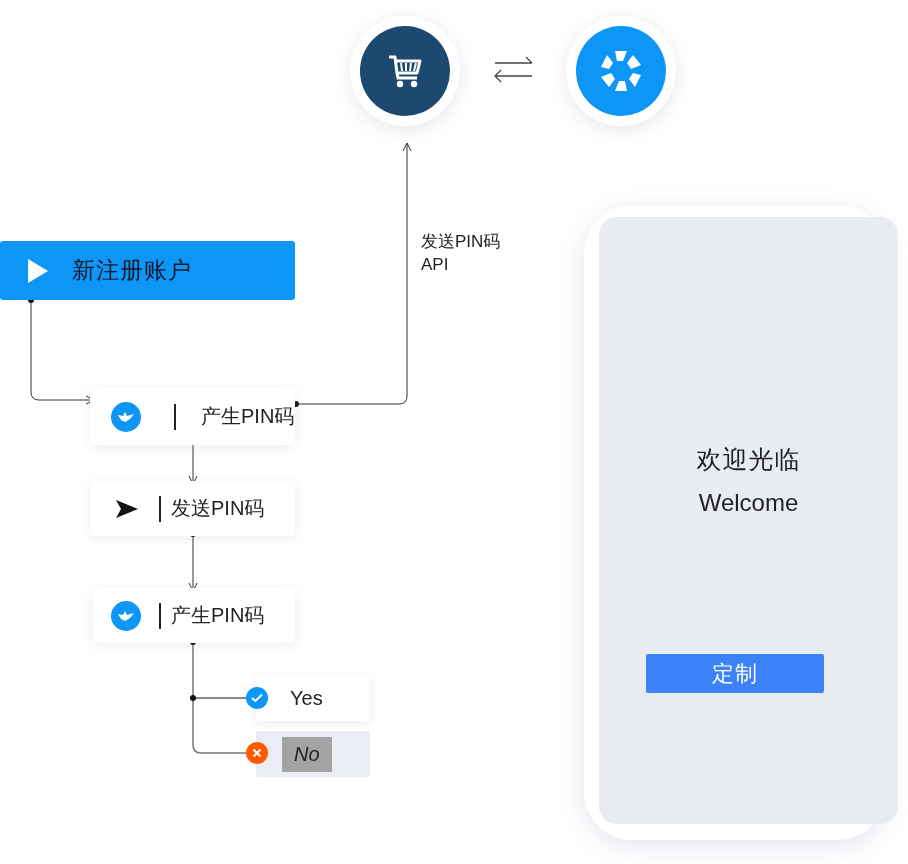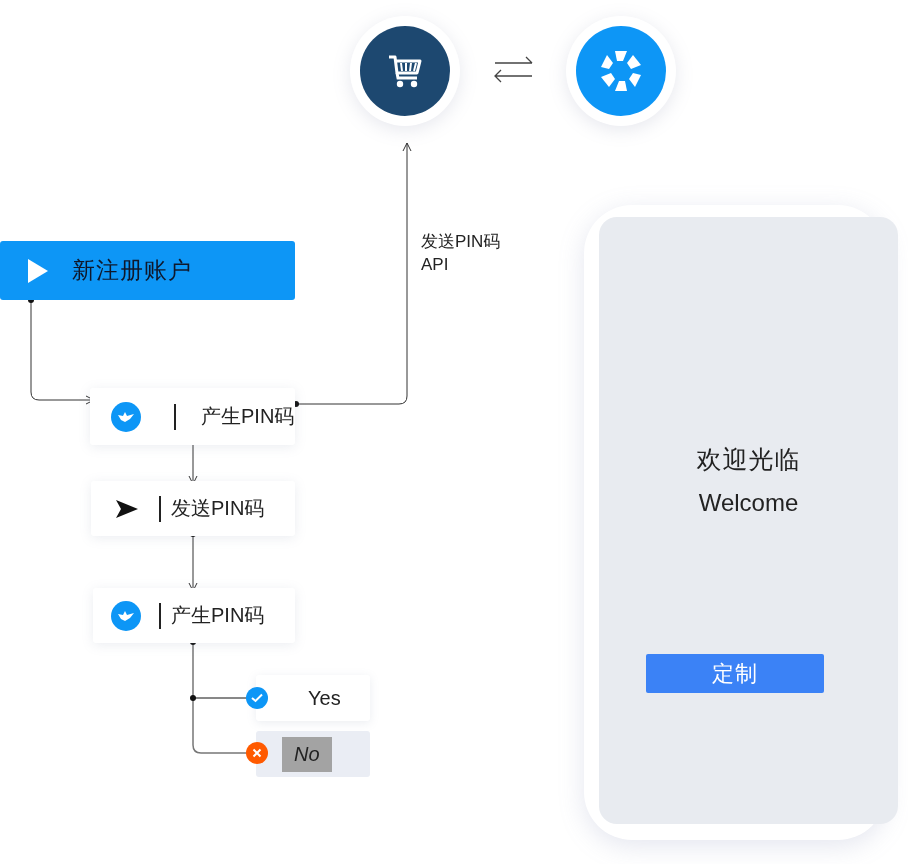--- a/index.html
+++ b/index.html
@@ -121,21 +121,21 @@
   <span class="ic" style="margin-left:18px;">
     <svg width="18" height="14" viewBox="0 0 18 14">
         <path d="M1,5 L6,6 L8,2 L10,6 L17,4 L13,9 L8,12 L4,10 Z" fill="#fff"></path>
       </svg>
   </span>
   <span class="sep"></span>
   <span>产生PIN码</span>
 </div>
 
 <div class="opt" style="left:256px; top:675px; width:114px; height:46px; background:#fff; box-shadow:0 2px 10px rgba(130,140,170,0.16);">
-  <span style="margin-left:52px;">Yes</span>
+  <span style="margin-left:34px;">Yes</span>
 </div>
 <div class="badge" style="left:246px; top:687px; background:#0d96f6;">
   <svg width="12" height="10" viewBox="0 0 12 10">
       <path d="M1,5 L4.5,8 L11,1.5" fill="none" stroke="#fff" stroke-width="2"></path>
     </svg>
 </div>
 
 <div class="opt" style="left:256px; top:731px; width:114px; height:46px; background:#eaedf4;">
   <span style="margin-left:26px; padding:6px 12px; background:#a3a3a3;font-style:italic;">No</span>
 </div>

